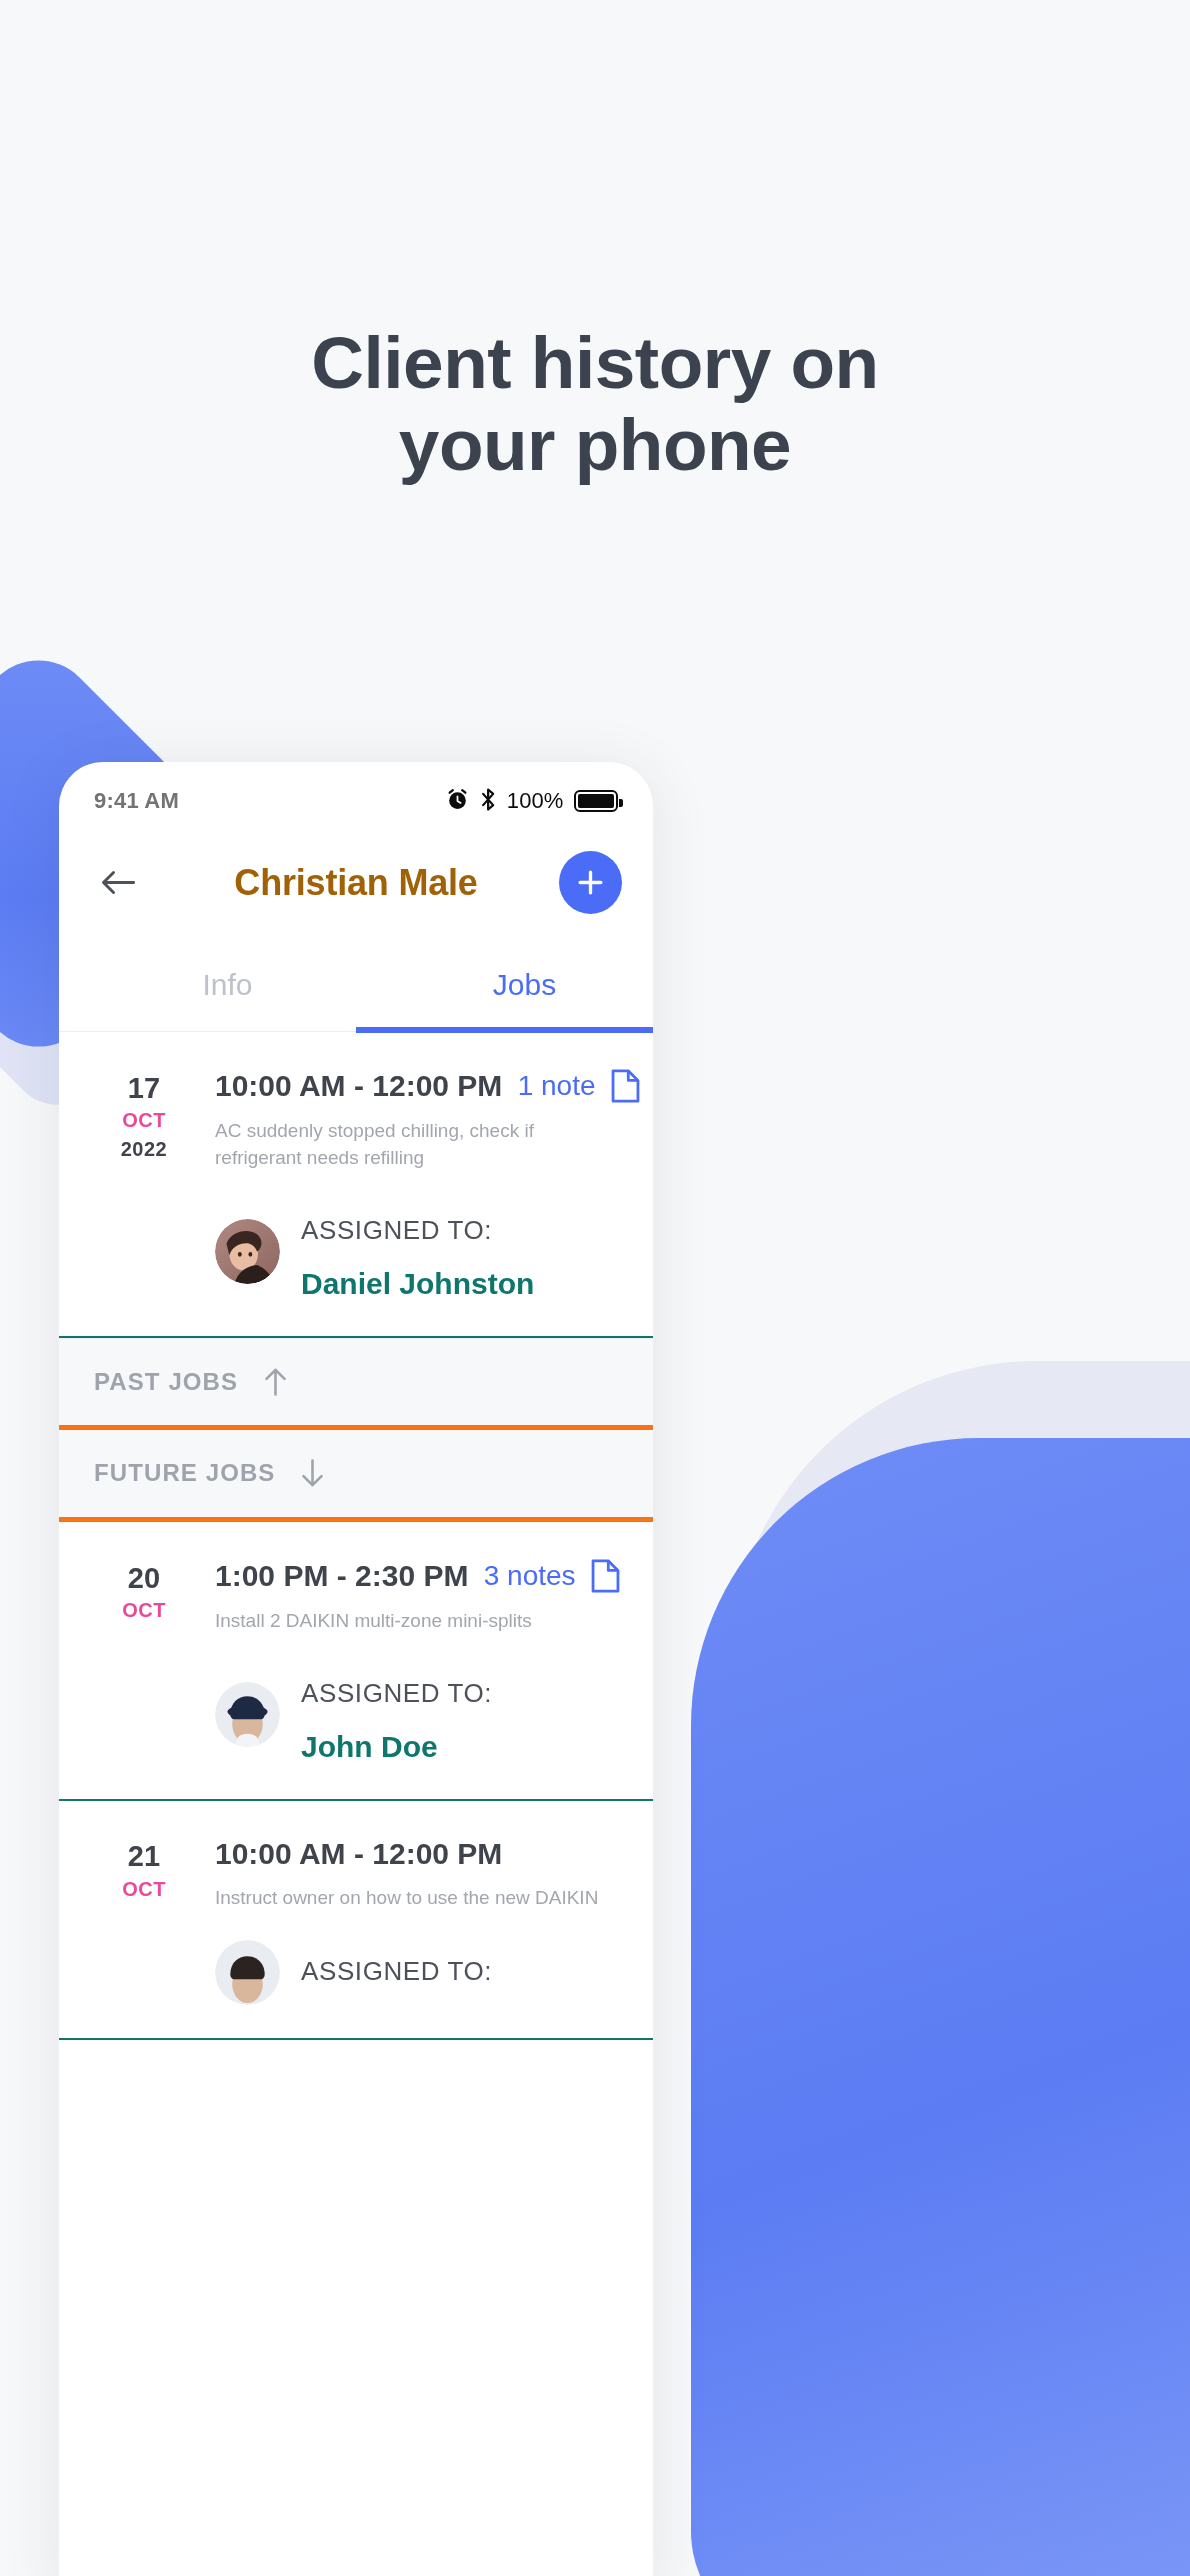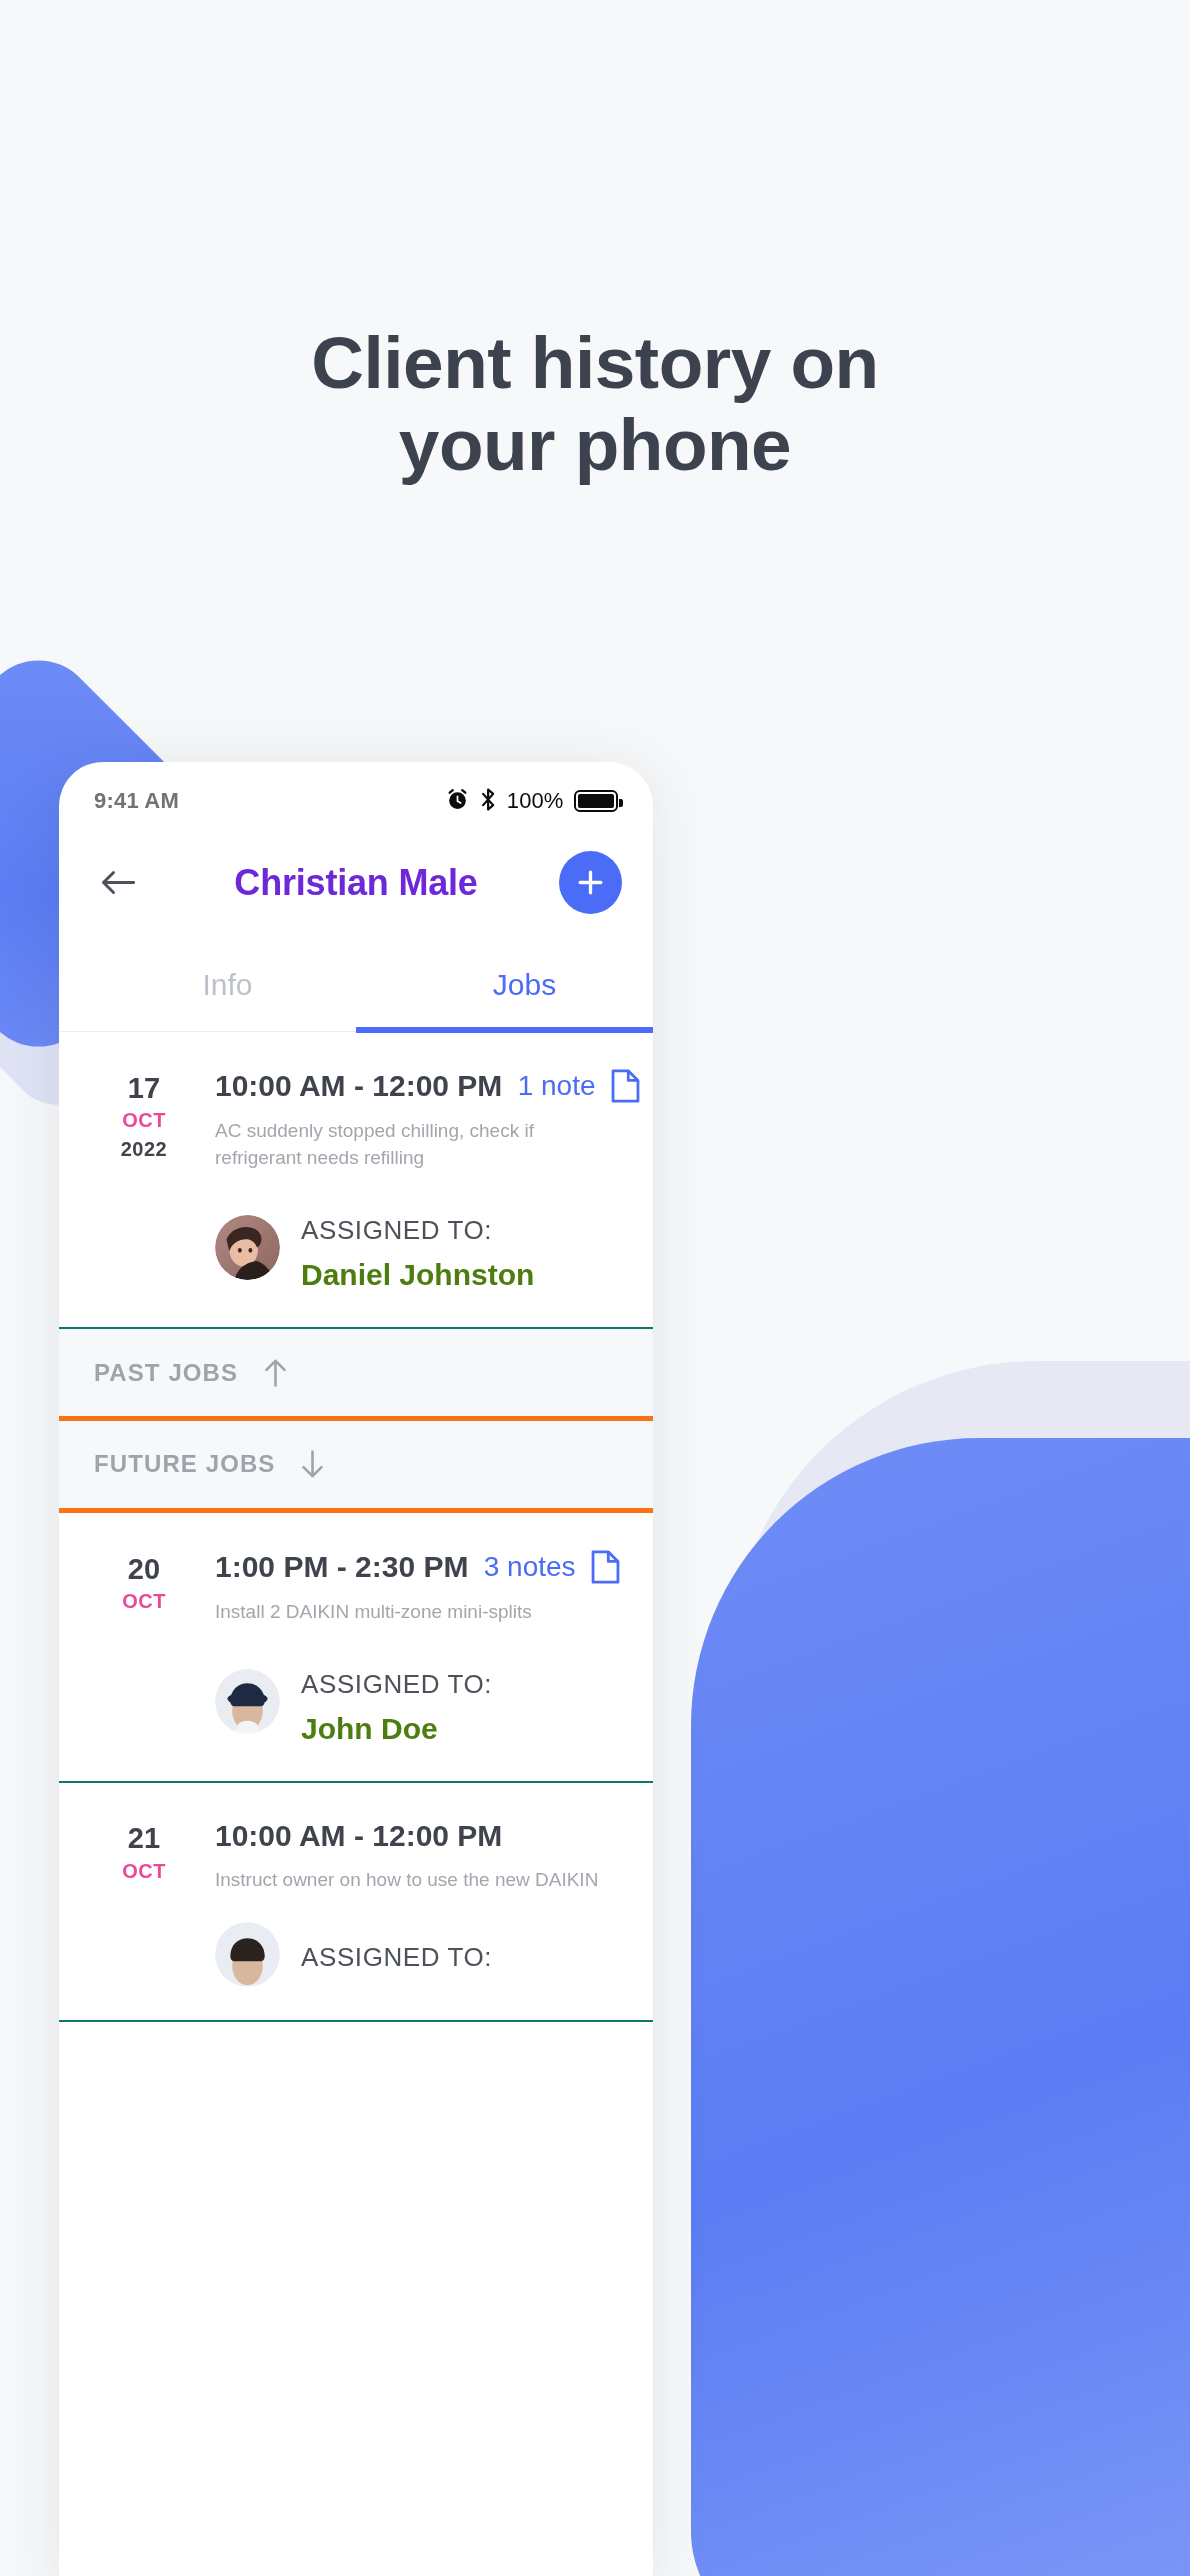--- a/index.html
+++ b/index.html
@@ -167,21 +167,21 @@
     justify-content: center;
     cursor: pointer;
     flex: 0 0 auto;
   }
   .app-title {
     position: absolute;
     left: 0; right: 0;
     text-align: center;
     font-size: 36px;
     font-weight: 700;
-    color: #6d28d9;
+    color: #a16207;
     letter-spacing: -0.2px;
     pointer-events: none;
   }
   .add-btn {
     margin-left: auto;
     width: 63px;
     height: 63px;
     border-radius: 50%;
     background: #4a6cf7;
     display: flex;
@@ -308,23 +308,23 @@
   .assign-label {
     font-size: 26px;
     color: #4d525a;
     letter-spacing: 0.6px;
     line-height: 1.3;
     margin-top: 13px;
   }
   .assign-name {
     font-size: 30px;
     font-weight: 700;
-    color: #4d7c0f;
+    color: #0f766e;
     line-height: 1.3;
-    margin-top: 7px;
+    margin-top: 16px;
   }
 
   
   .sectionbar {
     display: flex;
     align-items: center;
     gap: 25px;
     padding: 0 35px;
     height: 92px;
     background: #f7f8fa;

